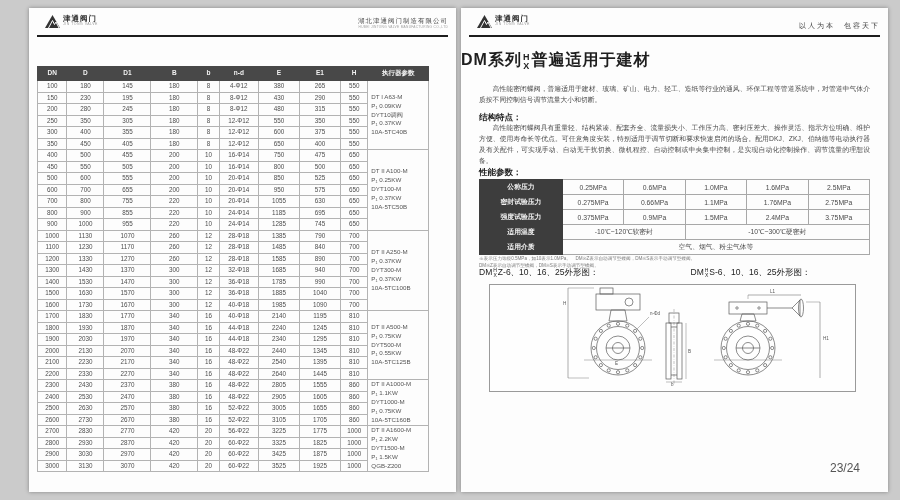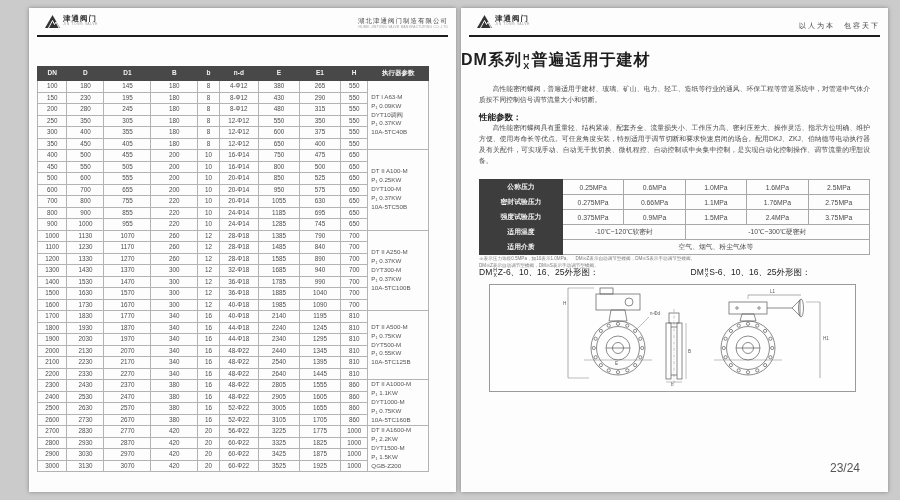--- a/index.html
+++ b/index.html
@@ -566,22 +566,23 @@
   <div class="pg-rule"></div>
 
   <div class="r-title">
     <span>DM系列</span><span class="stack">
         <span>H</span>
         <span>X</span>
       </span><span>普遍适用于建材</span>
   </div>
 
   <div class="r-body para" id="intro">高性能密闭蝶阀，普遍适用于建材、玻璃、矿山、电力、轻工、造纸等行业的通风、环保工程等管道系统中，对管道中气体介质按不同控制信号调节流量大小和切断。</div>
-  <div class="r-body sec-head" id="features-head">性能参数：</div>
+  <div class="r-body sec-head" id="features-head">结构特点：</div>
   <div class="r-body para" id="features-text">高性能密闭蝶阀具有重量轻、结构紧凑、配套齐全、流量损失小、工作压力高、密封压差大、操作灵活、指示方位明确、维护方便、使用寿命长等优点。可任意角度安装，特别适用于调节切断和要求快速启闭的场合。配用DKJ、ZKJ、伯纳德等电动执行器及有关配件，可实现手动、自动无干扰切换、微机程控、自动控制或中央集中控制，是实现自动化控制操作、调节流量的理想设备。</div>
+  <div class="r-body sec-head" id="params-head">性能参数：</div>
 
   <div class="params-wrap">
     <table class="params-table">
       <tbody id="params-body">
           <tr>
             <td class="lab">公称压力</td>
             <td>0.25MPa</td>
             <td>0.6MPa</td>
             <td>1.0MPa</td>
             <td>1.6MPa</td>

